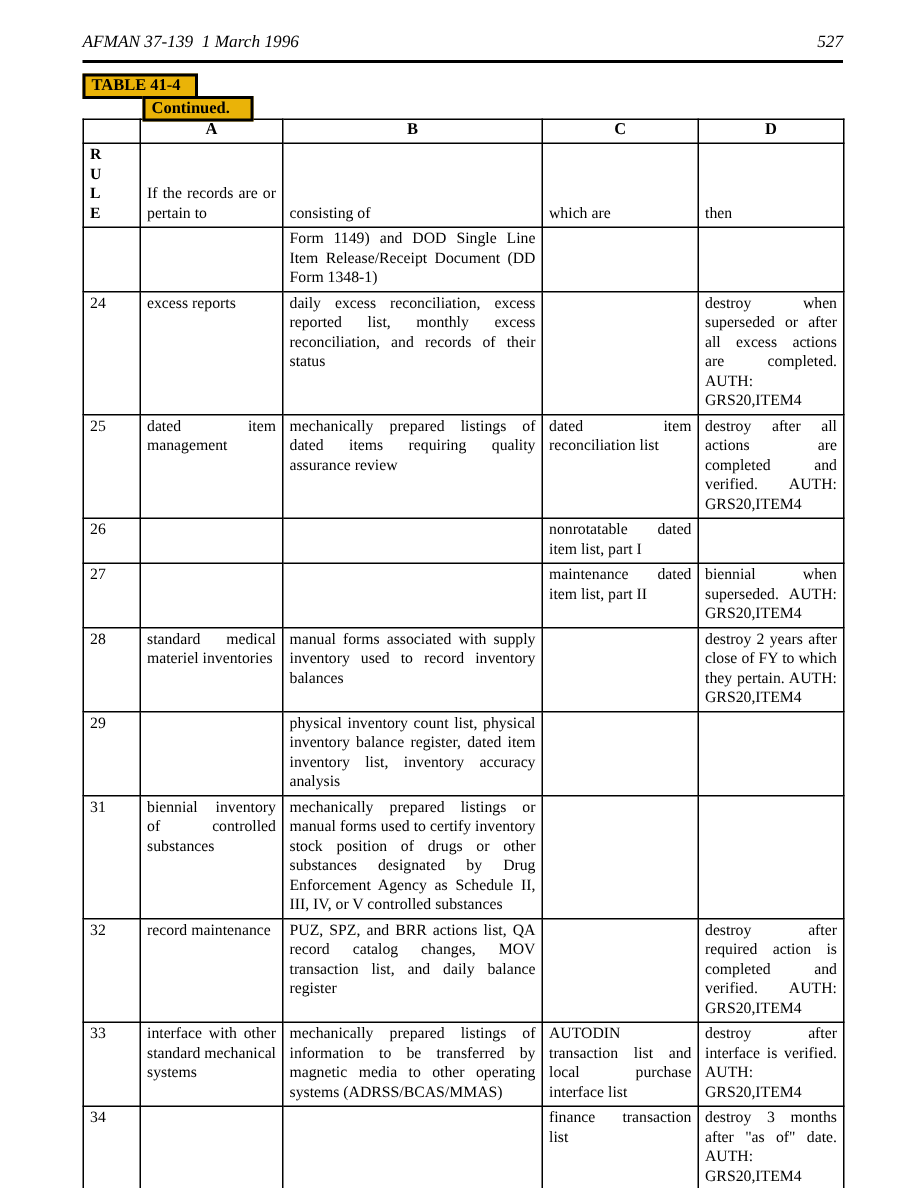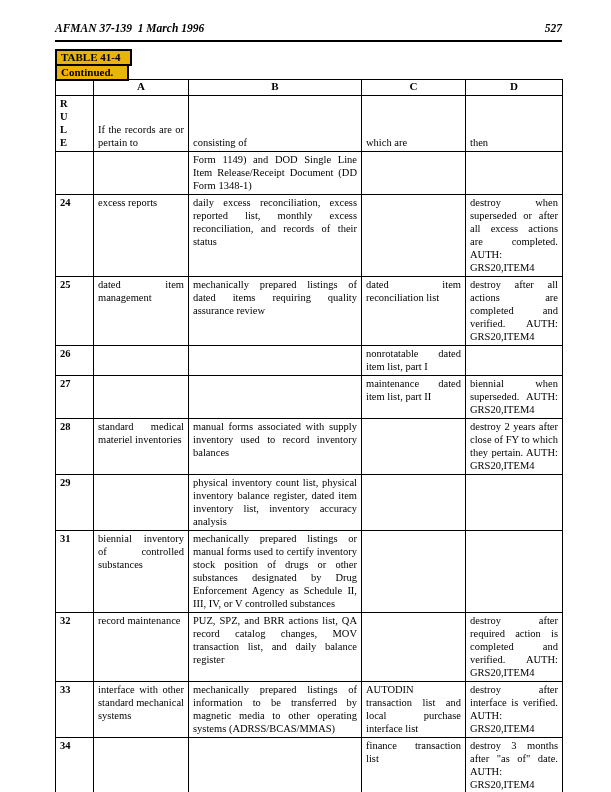--- a/index.html
+++ b/index.html
@@ -8,32 +8,32 @@
     width: 611px; height: 792px;
     overflow: hidden;
     font-family: "Liberation Serif", serif;
     color: #000;
     position: relative;
   }
   .page { padding: 22px 49px 0 55px; }
 
   .doc-header {
     display: flex; justify-content: space-between; align-items: baseline;
-    font-size: 11.5px; font-weight: bold; font-style: italic;
+    font-size: 11.5px; font-weight: normal; font-style: italic;
     padding-bottom: 6px; white-space: pre;
   }
   .header-rule { border-top: 2px solid #000; margin-bottom: 7px; }
 
   .label-box {
     display: table; border: 2px solid #000;
     font-weight: bold; font-size: 11px;
     padding: 0 10px 1px 4px; background: #eab308;
     position: relative; z-index: 2;
   }
-  .label-box.second { margin-top: -2px; padding-right: 14px; }
+  .label-box.second { margin-top: -2px; padding-right: 14px; margin-left: 40px; }
 
   table.records {
     border-collapse: collapse; table-layout: fixed;
     width: 507px; margin-top: -2px;
   }
   table.records td {
     border: 1px solid #000;
     vertical-align: top;
     font-size: 10.5px; line-height: 1.24;
     padding: 1px 4px 2px 4px;
@@ -45,21 +45,21 @@
     padding: 0 0 1px 0;
   }
   tr.head-row td {
     vertical-align: bottom; font-weight: normal;
   }
   tr.head-row td.rule-head {
     vertical-align: top; text-align: left; font-weight: bold;
     padding-left: 4px;
   }
   td.rule-col {
-    text-align: center; font-weight: bold; padding: 1px 2px 2px 2px; margin-left: 44px;
+    text-align: center; font-weight: normal; padding: 1px 2px 2px 2px; margin-left: 44px;
   }
 </style>
 </head>
 <body>
 
 <div class="page">
 
   <div class="doc-header">
     <span>AFMAN 37-139  1 March 1996</span>
     <span>527</span>

